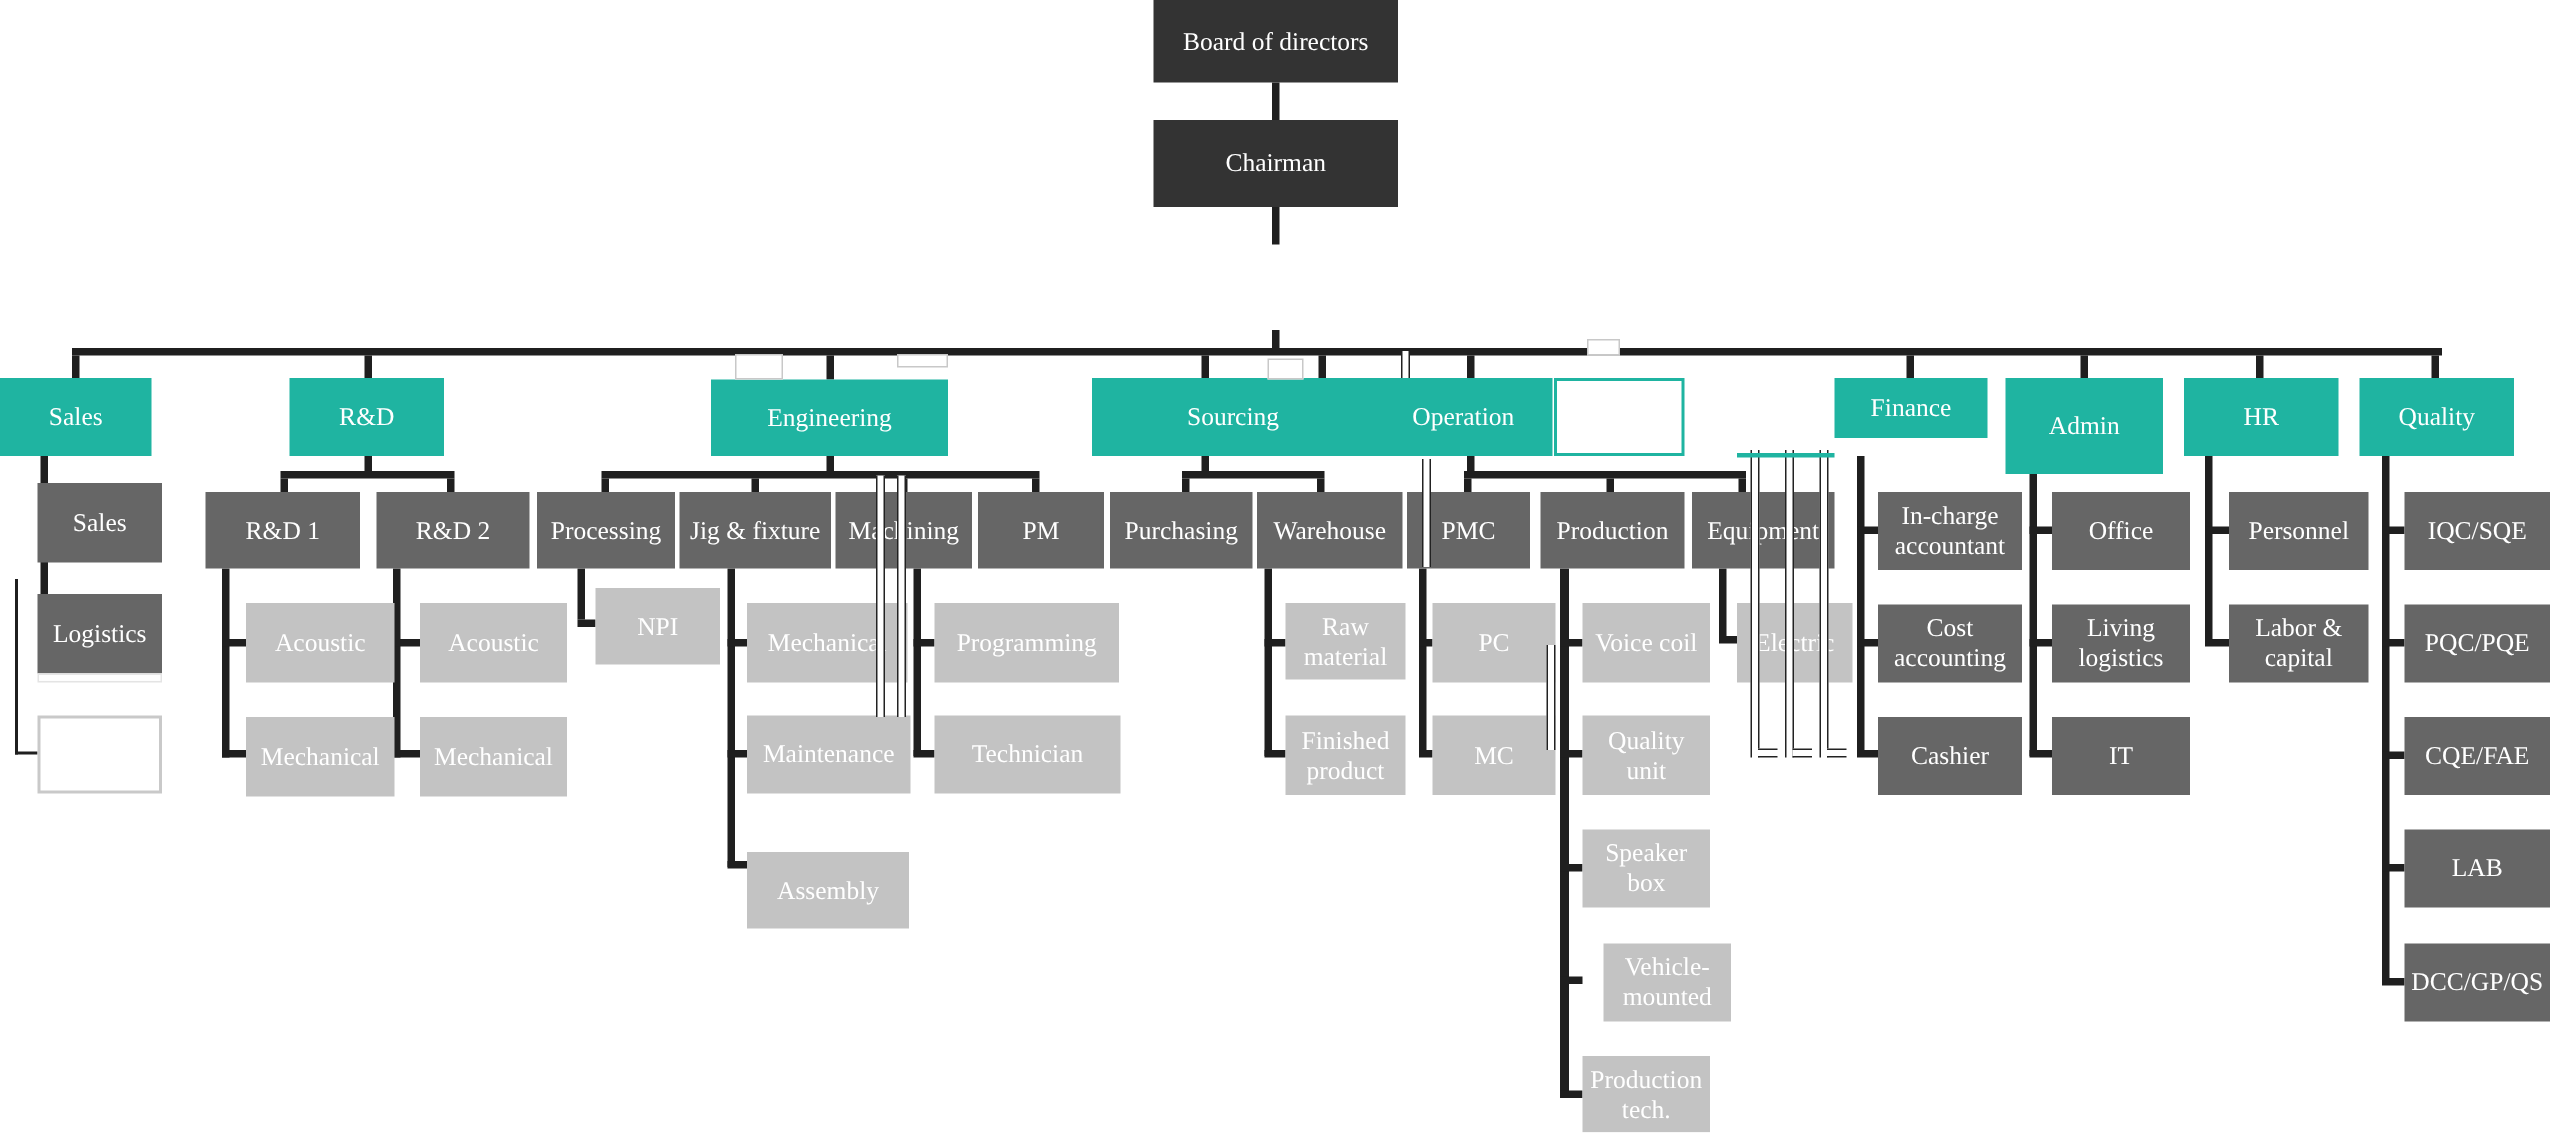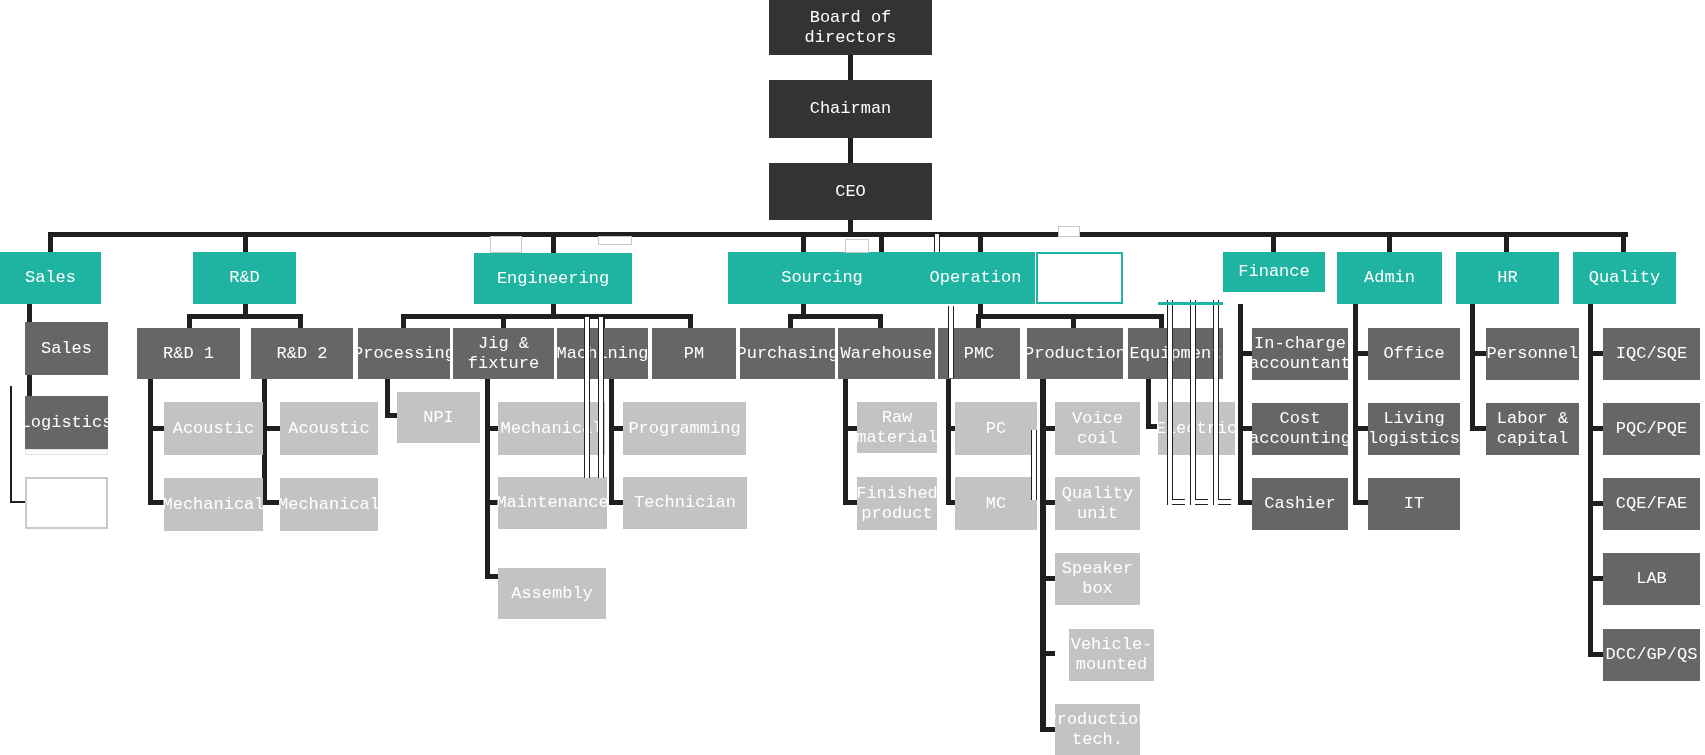--- a/index.html
+++ b/index.html
@@ -1,18 +1,18 @@
 <!DOCTYPE html>
 <html><head>
 <meta charset="utf-8">
 <style>
   html,body{margin:0;padding:0;background:#fff;}
   #canvas{
     position:relative;width:1705px;height:755px;overflow:hidden;background:#fff;
-    font-family:Liberation Mono, monospace;
+    font-family:Liberation Serif, serif;
     --charcoal:#333333; --teal:#1FB4A1; --mid:#666666; --light:#C3C3C3; --line:#1F1F1F;
   }
   .node{
     position:absolute;display:flex;align-items:center;justify-content:center;
     text-align:center;color:#fff;font-size:17px;line-height:1.15;
     padding:2px;box-sizing:border-box;z-index:2;
   }
   .l0{background:var(--charcoal);}
   .l1{background:var(--teal);}
   .l2{background:var(--mid);}
@@ -26,30 +26,29 @@
   .foot{position:absolute;height:6px;background:#fff;border-top:1.5px solid #222;border-bottom:1.5px solid #222;box-sizing:border-box;z-index:3;}
   .remnant{position:absolute;background:#fff;border:1px solid #C8C8C8;box-sizing:border-box;z-index:3;}
 </style>
 </head>
 <body>
 
 <div id="canvas" style="--charcoal: #333333; --teal: #1FB4A1; --mid: #666666; --light: #C3C3C3; --line: #1F1F1F;">
 
   <div class="node l0" style="left:769px;top:0;width:163px;height:55px">Board of directors</div>
   <div class="node l0" style="left:769px;top:80px;width:163px;height:58px">Chairman</div>
-  <div class="node l0" style="left:769px;top:163px;width:163px;height:57px">CEO</div>
 
   <div class="node l1" style="left:0;top:252px;width:101px;height:52px">Sales</div>
   <div class="node l1" style="left:193px;top:252px;width:103px;height:52px">R&amp;D</div>
   <div class="node l1" style="left:474px;top:253px;width:158px;height:51px">Engineering</div>
   <div class="node l1" style="left:728px;top:252px;width:188px;height:52px">Sourcing</div>
   <div class="node l1" style="left:916px;top:252px;width:119px;height:52px">Operation</div>
   <div class="node wbox-teal" style="left:1036px;top:252px;width:87px;height:52px"></div>
   <div class="node l1" style="left:1223px;top:252px;width:102px;height:40px">Finance</div>
-  <div class="node l1" style="left:1337px;top:252px;width:105px;height:52px">Admin</div>
+  <div class="node l1" style="left:1337px;top:252px;width:105px;height:64px">Admin</div>
   <div class="node l1" style="left:1456px;top:252px;width:103px;height:52px">HR</div>
   <div class="node l1" style="left:1573px;top:252px;width:103px;height:52px">Quality</div>
 
   <div class="node l2" style="left:25px;top:322px;width:83px;height:53px">Sales</div>
   <div class="node l2" style="left:25px;top:396px;width:83px;height:53px">Logistics</div>
   <div class="sliver" style="left:25px;top:449px;width:83px;height:6px"></div>
   <div class="node wbox-gray" style="left:25px;top:477px;width:83px;height:52px"></div>
 
   <div class="node l2" style="left:137px;top:328px;width:103px;height:51px">R&amp;D 1</div>
   <div class="node l2" style="left:251px;top:328px;width:102px;height:51px">R&amp;D 2</div>

